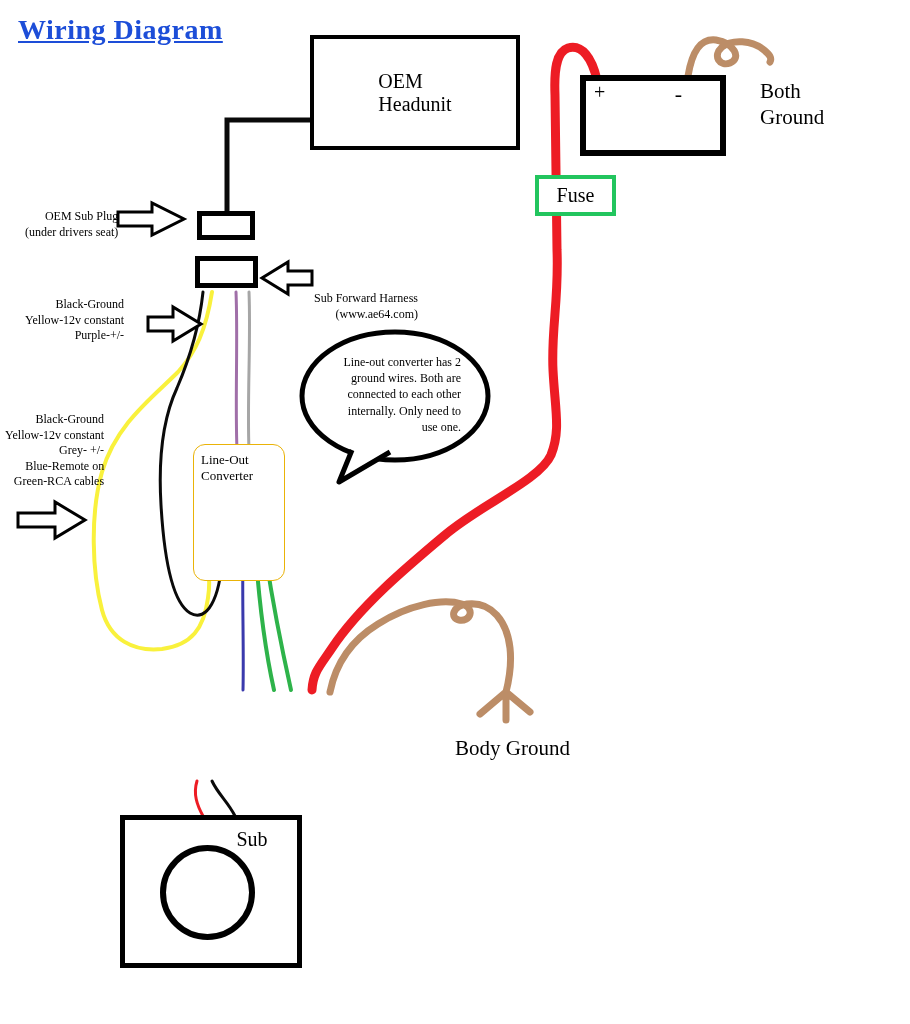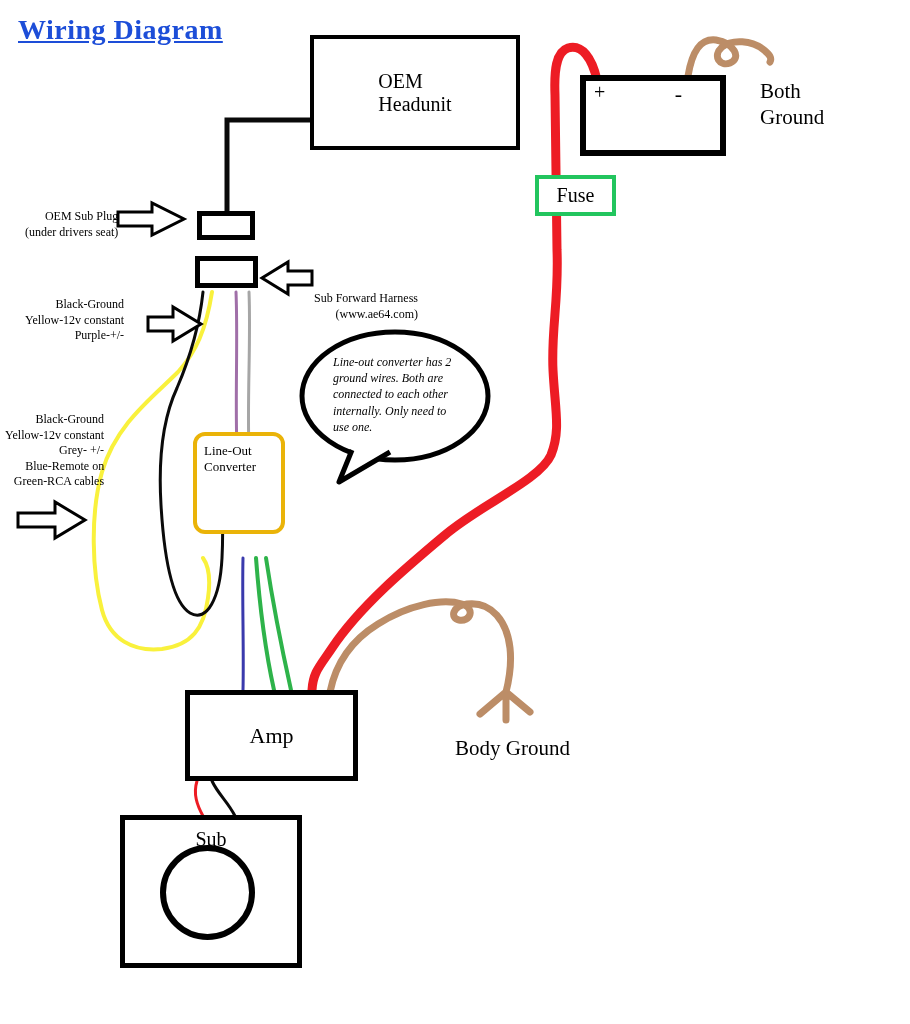--- a/index.html
+++ b/index.html
@@ -18,34 +18,34 @@
   .small-label{position:absolute;z-index:3;font-size:12px;line-height:1.3;text-align:right;}
   .big-label{position:absolute;z-index:3;font-size:21px;line-height:1.25;}
   .headunit{left:310px;top:35px;width:210px;height:115px;border:4px solid #000;font-size:20px;}
   .battery{left:580px;top:75px;width:146px;height:81px;border:6px solid #000;font-size:20px;}
   .battery .plus{position:absolute;left:8px;top:0px;font-size:20px;}
   .battery .minus{position:absolute;right:38px;top:0px;font-size:22px;}
   .fusebox{left:535px;top:175px;width:81px;height:41px;border:4px solid #22c55e;font-size:20px;}
   .subplugbox{left:197px;top:211px;width:58px;height:29px;border:5px solid #000;}
   .harnessbox{left:195px;top:256px;width:63px;height:32px;border:5px solid #000;}
   .converter{
-    left:193px;top:432px;width:92px;height:102px;border:4px solid #eab308;border-radius:12px;
+    left:193px;top:444px;width:92px;height:137px;border:1px solid #eab308;border-radius:12px;
     font-size:13px;
   }
   .converter .box-label{align-items:flex-start;justify-content:flex-start;text-align:left;padding:7px 0 0 7px;box-sizing:border-box;}
   .ampbox{left:185px;top:690px;width:173px;height:91px;border:5px solid #000;font-size:22px;}
   .subbox{left:120px;top:815px;width:182px;height:153px;border:5px solid #000;}
-  .subbox .sub-label{position:absolute;top:8px;width:100%;text-align:center;font-size:20px;}
+  .subbox .sub-label{position:absolute;top:8px;width:100%;text-align:center;font-size:20px;padding-left:41px;}
   .sub-circle{
     position:absolute;left:160px;top:845px;width:95px;height:95px;border:6px solid #000;border-radius:50%;
     background:#fff;box-sizing:border-box;z-index:3;
   }
   .bubble-text{
     position:absolute;left:333px;top:354px;width:128px;z-index:3;
-    font-size:12px;line-height:1.35;text-align:left;font-style:italic;
+    font-size:12px;line-height:1.35;text-align:right;
   }
 </style>
 </head>
 <body>
 
 <div class="canvas">
 
   <svg class="wires" viewBox="0 0 910 1024">
 
     <path d="M310 120 L227 120 L227 211" fill="none" stroke-width="5" stroke="#0a0a0a"></path>
@@ -99,23 +99,20 @@
 
   <div class="box subplugbox"></div>
 
   <div class="box harnessbox"></div>
 
   <div class="box converter">
     <div class="box-label multiline">Line-Out
 Converter</div>
   </div>
 
-  <div class="box ampbox">
-    <div class="box-label">Amp</div>
-  </div>
 
   <div class="box subbox">
     <div class="sub-label">Sub</div>
   </div>
   <div class="sub-circle"></div>
 
   <div class="big-label multiline" style="left:760px;top:78px;">Both
 Ground</div>
 
   <div class="big-label" style="left:455px;top:735px;">Body Ground</div>

